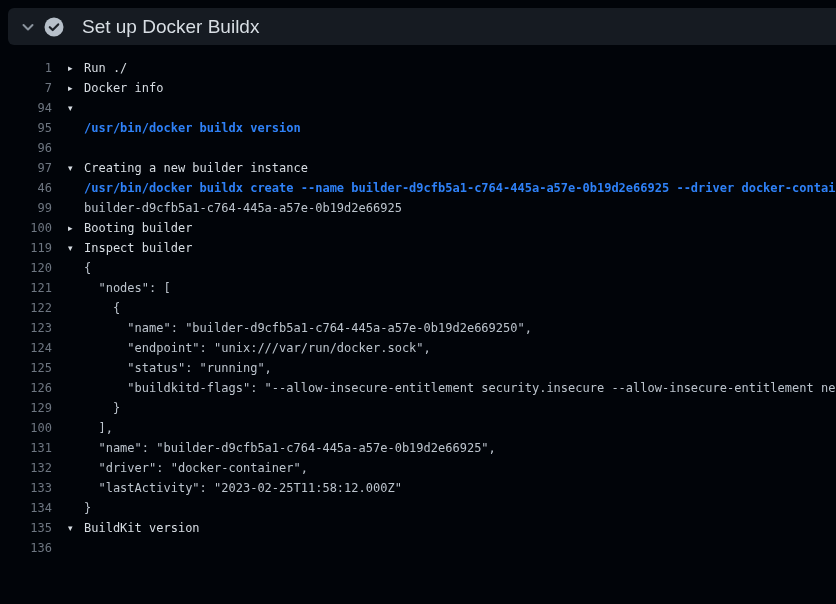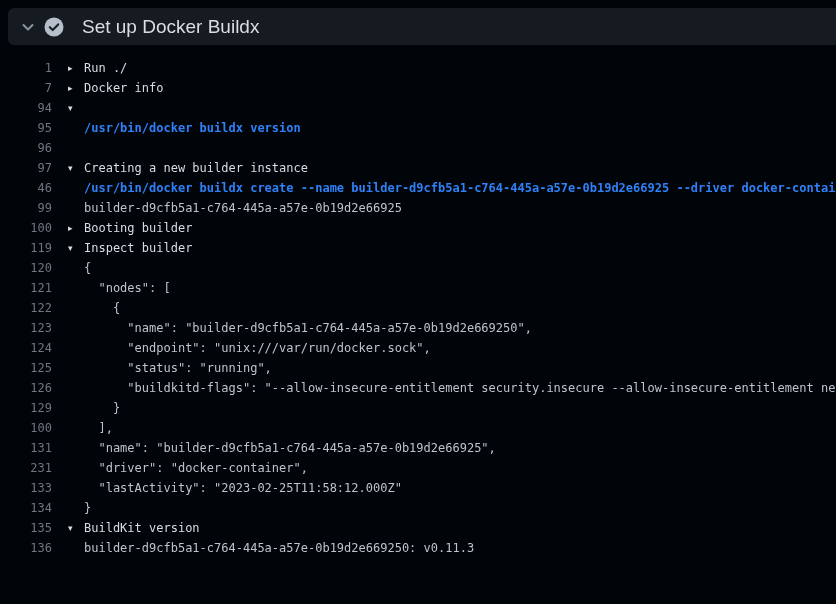--- a/index.html
+++ b/index.html
@@ -112,18 +112,18 @@
     <div class="row output"><span class="num">120</span><span class="marker"></span><span class="text">{</span></div>
     <div class="row output"><span class="num">121</span><span class="marker"></span><span class="text">  "nodes": [</span></div>
     <div class="row output"><span class="num">122</span><span class="marker"></span><span class="text">    {</span></div>
     <div class="row output"><span class="num">123</span><span class="marker"></span><span class="text">      "name": "builder-d9cfb5a1-c764-445a-a57e-0b19d2e669250",</span></div>
     <div class="row output"><span class="num">124</span><span class="marker"></span><span class="text">      "endpoint": "unix:///var/run/docker.sock",</span></div>
     <div class="row output"><span class="num">125</span><span class="marker"></span><span class="text">      "status": "running",</span></div>
     <div class="row output"><span class="num">126</span><span class="marker"></span><span class="text">      "buildkitd-flags": "--allow-insecure-entitlement security.insecure --allow-insecure-entitlement networ</span></div>
     <div class="row output"><span class="num">129</span><span class="marker"></span><span class="text">    }</span></div>
     <div class="row output"><span class="num">100</span><span class="marker"></span><span class="text">  ],</span></div>
     <div class="row output"><span class="num">131</span><span class="marker"></span><span class="text">  "name": "builder-d9cfb5a1-c764-445a-a57e-0b19d2e66925",</span></div>
-    <div class="row output"><span class="num">231</span><span class="marker"></span><span class="text">  "driver": "docker-container",</span></div>
+    <div class="row output"><span class="num">132</span><span class="marker"></span><span class="text">  "driver": "docker-container",</span></div>
     <div class="row output"><span class="num">133</span><span class="marker"></span><span class="text">  "lastActivity": "2023-02-25T11:58:12.000Z"</span></div>
     <div class="row output"><span class="num">134</span><span class="marker"></span><span class="text">}</span></div>
     <div class="row group-expanded"><span class="num">135</span><span class="marker">▾</span><span class="text">BuildKit version</span></div>
-    <div class="row output"><span class="num">136</span><span class="marker"></span><span class="text">builder-d9cfb5a1-c764-445a-a57e-0b19d2e669250: v0.11.3</span></div>
+    <div class="row output"><span class="num">136</span><span class="marker"></span></div>
   </div>
 
 </body></html>

